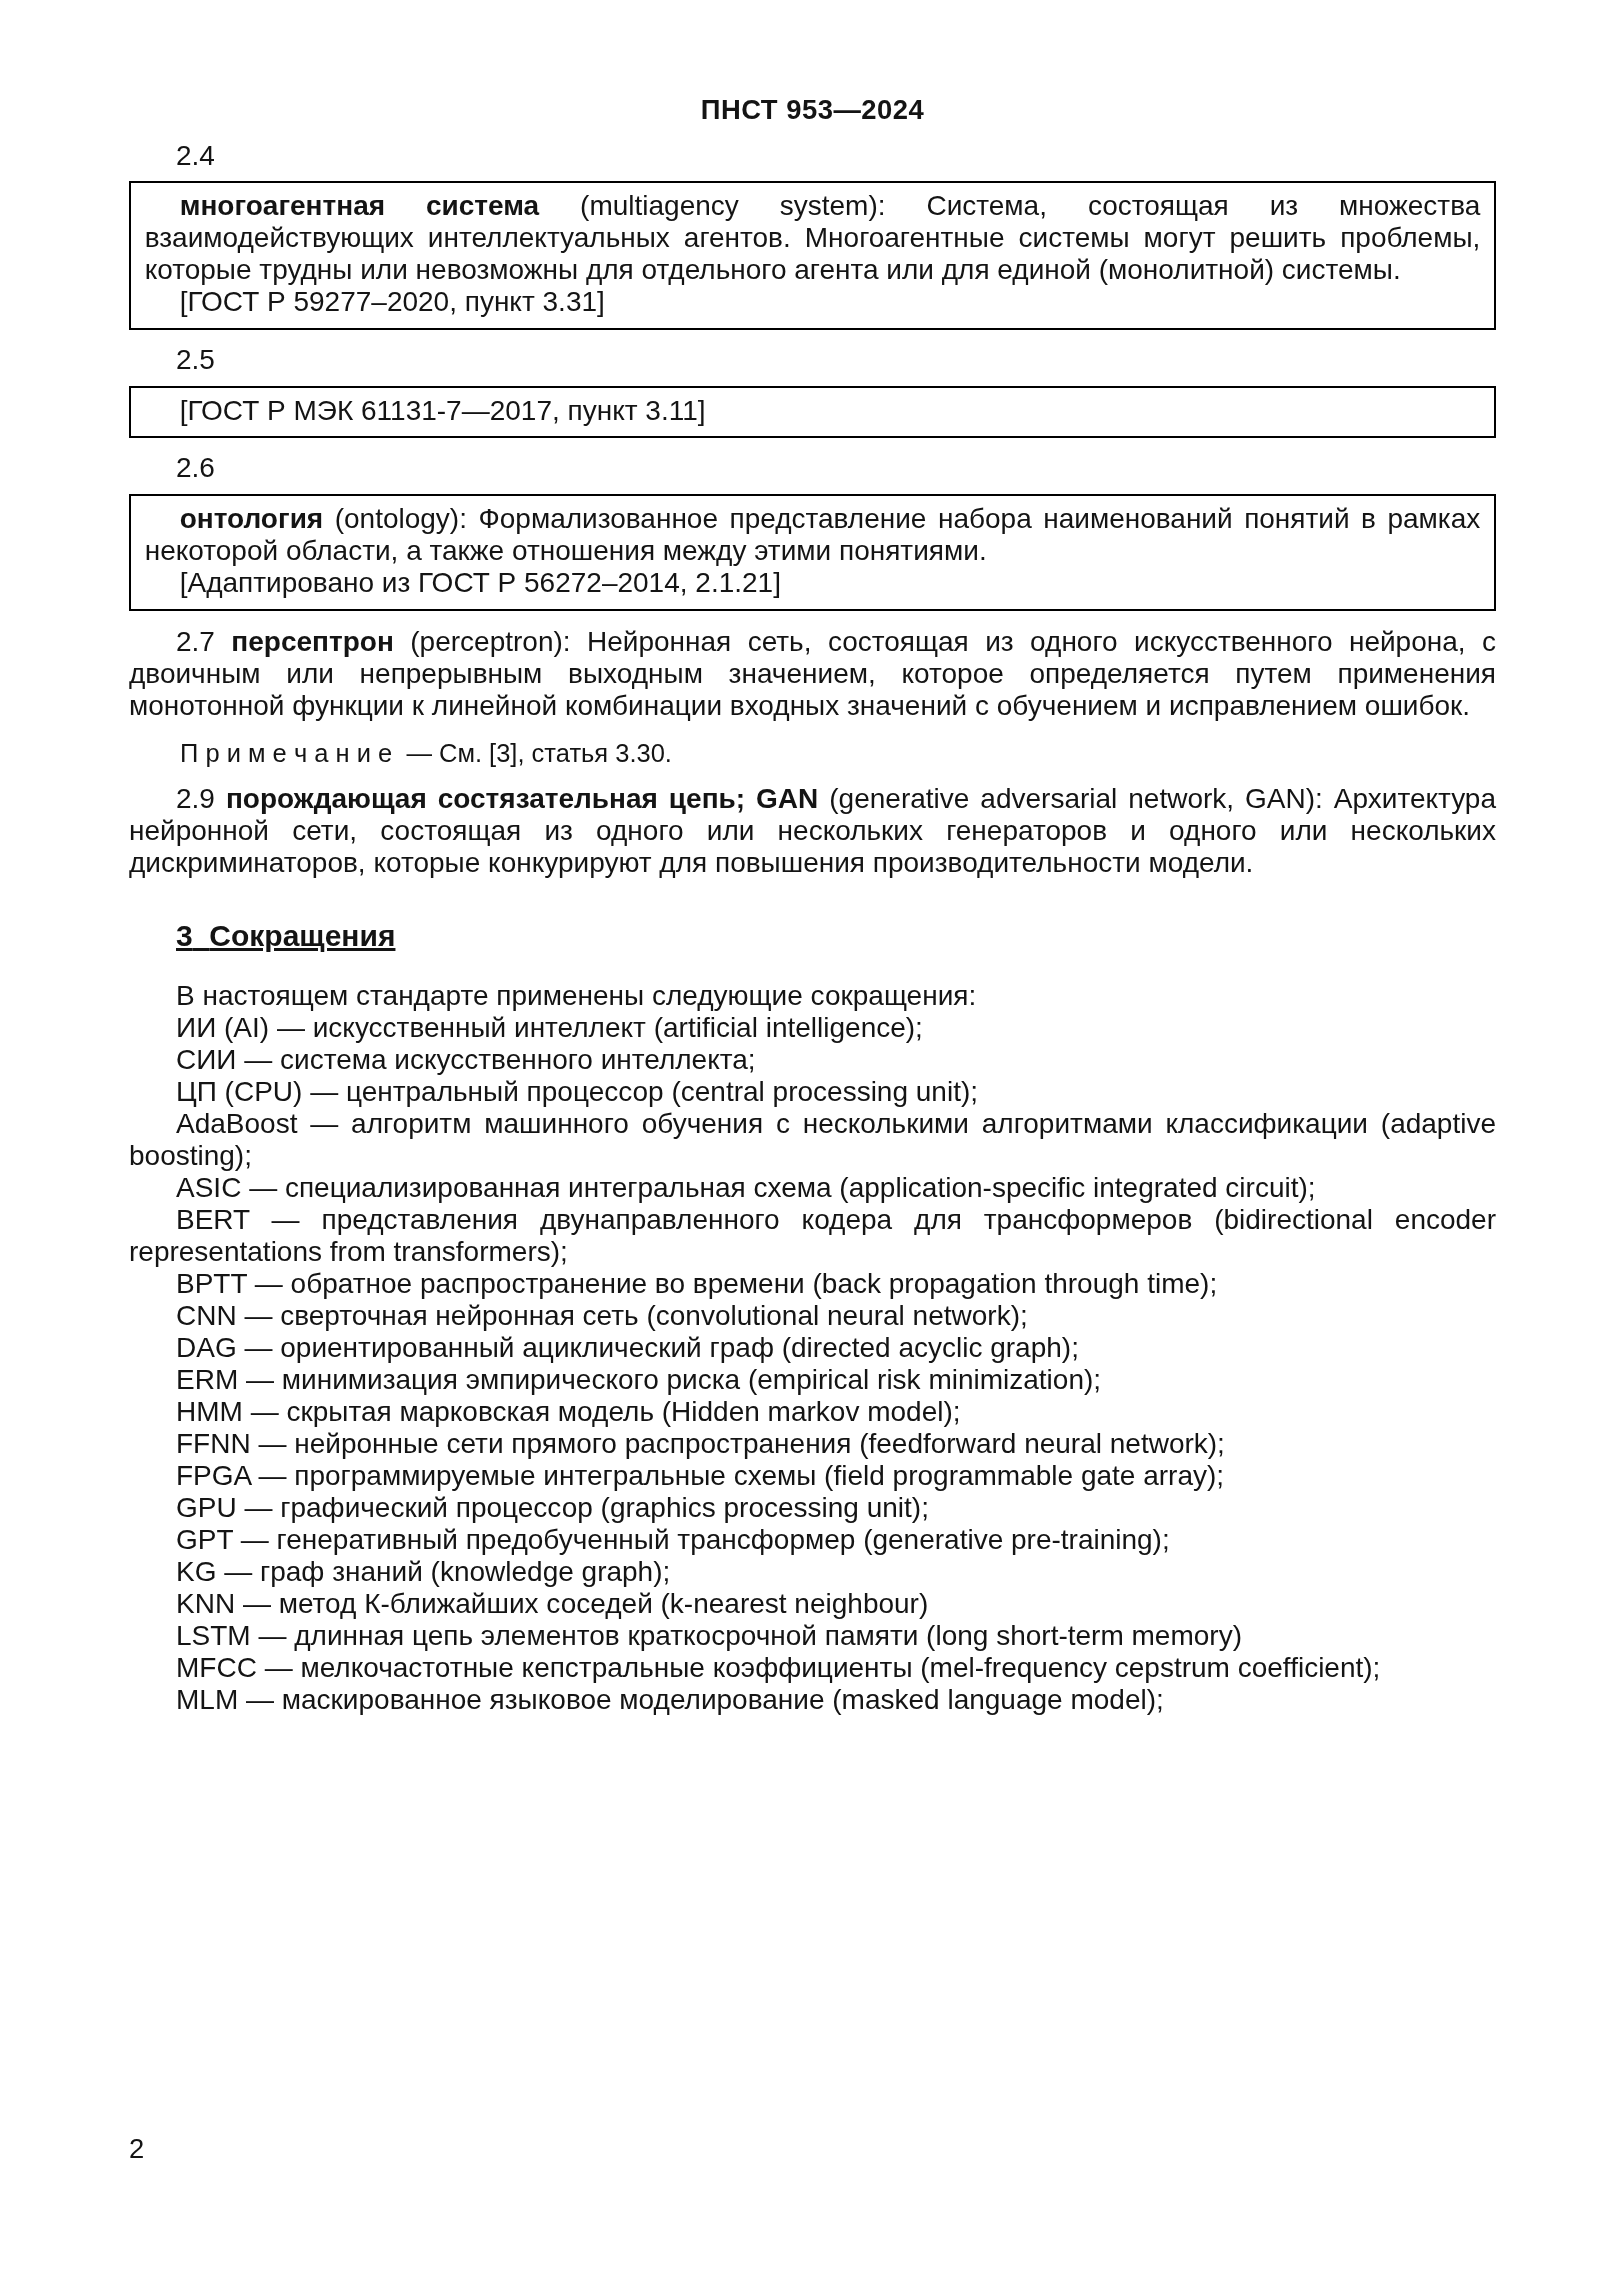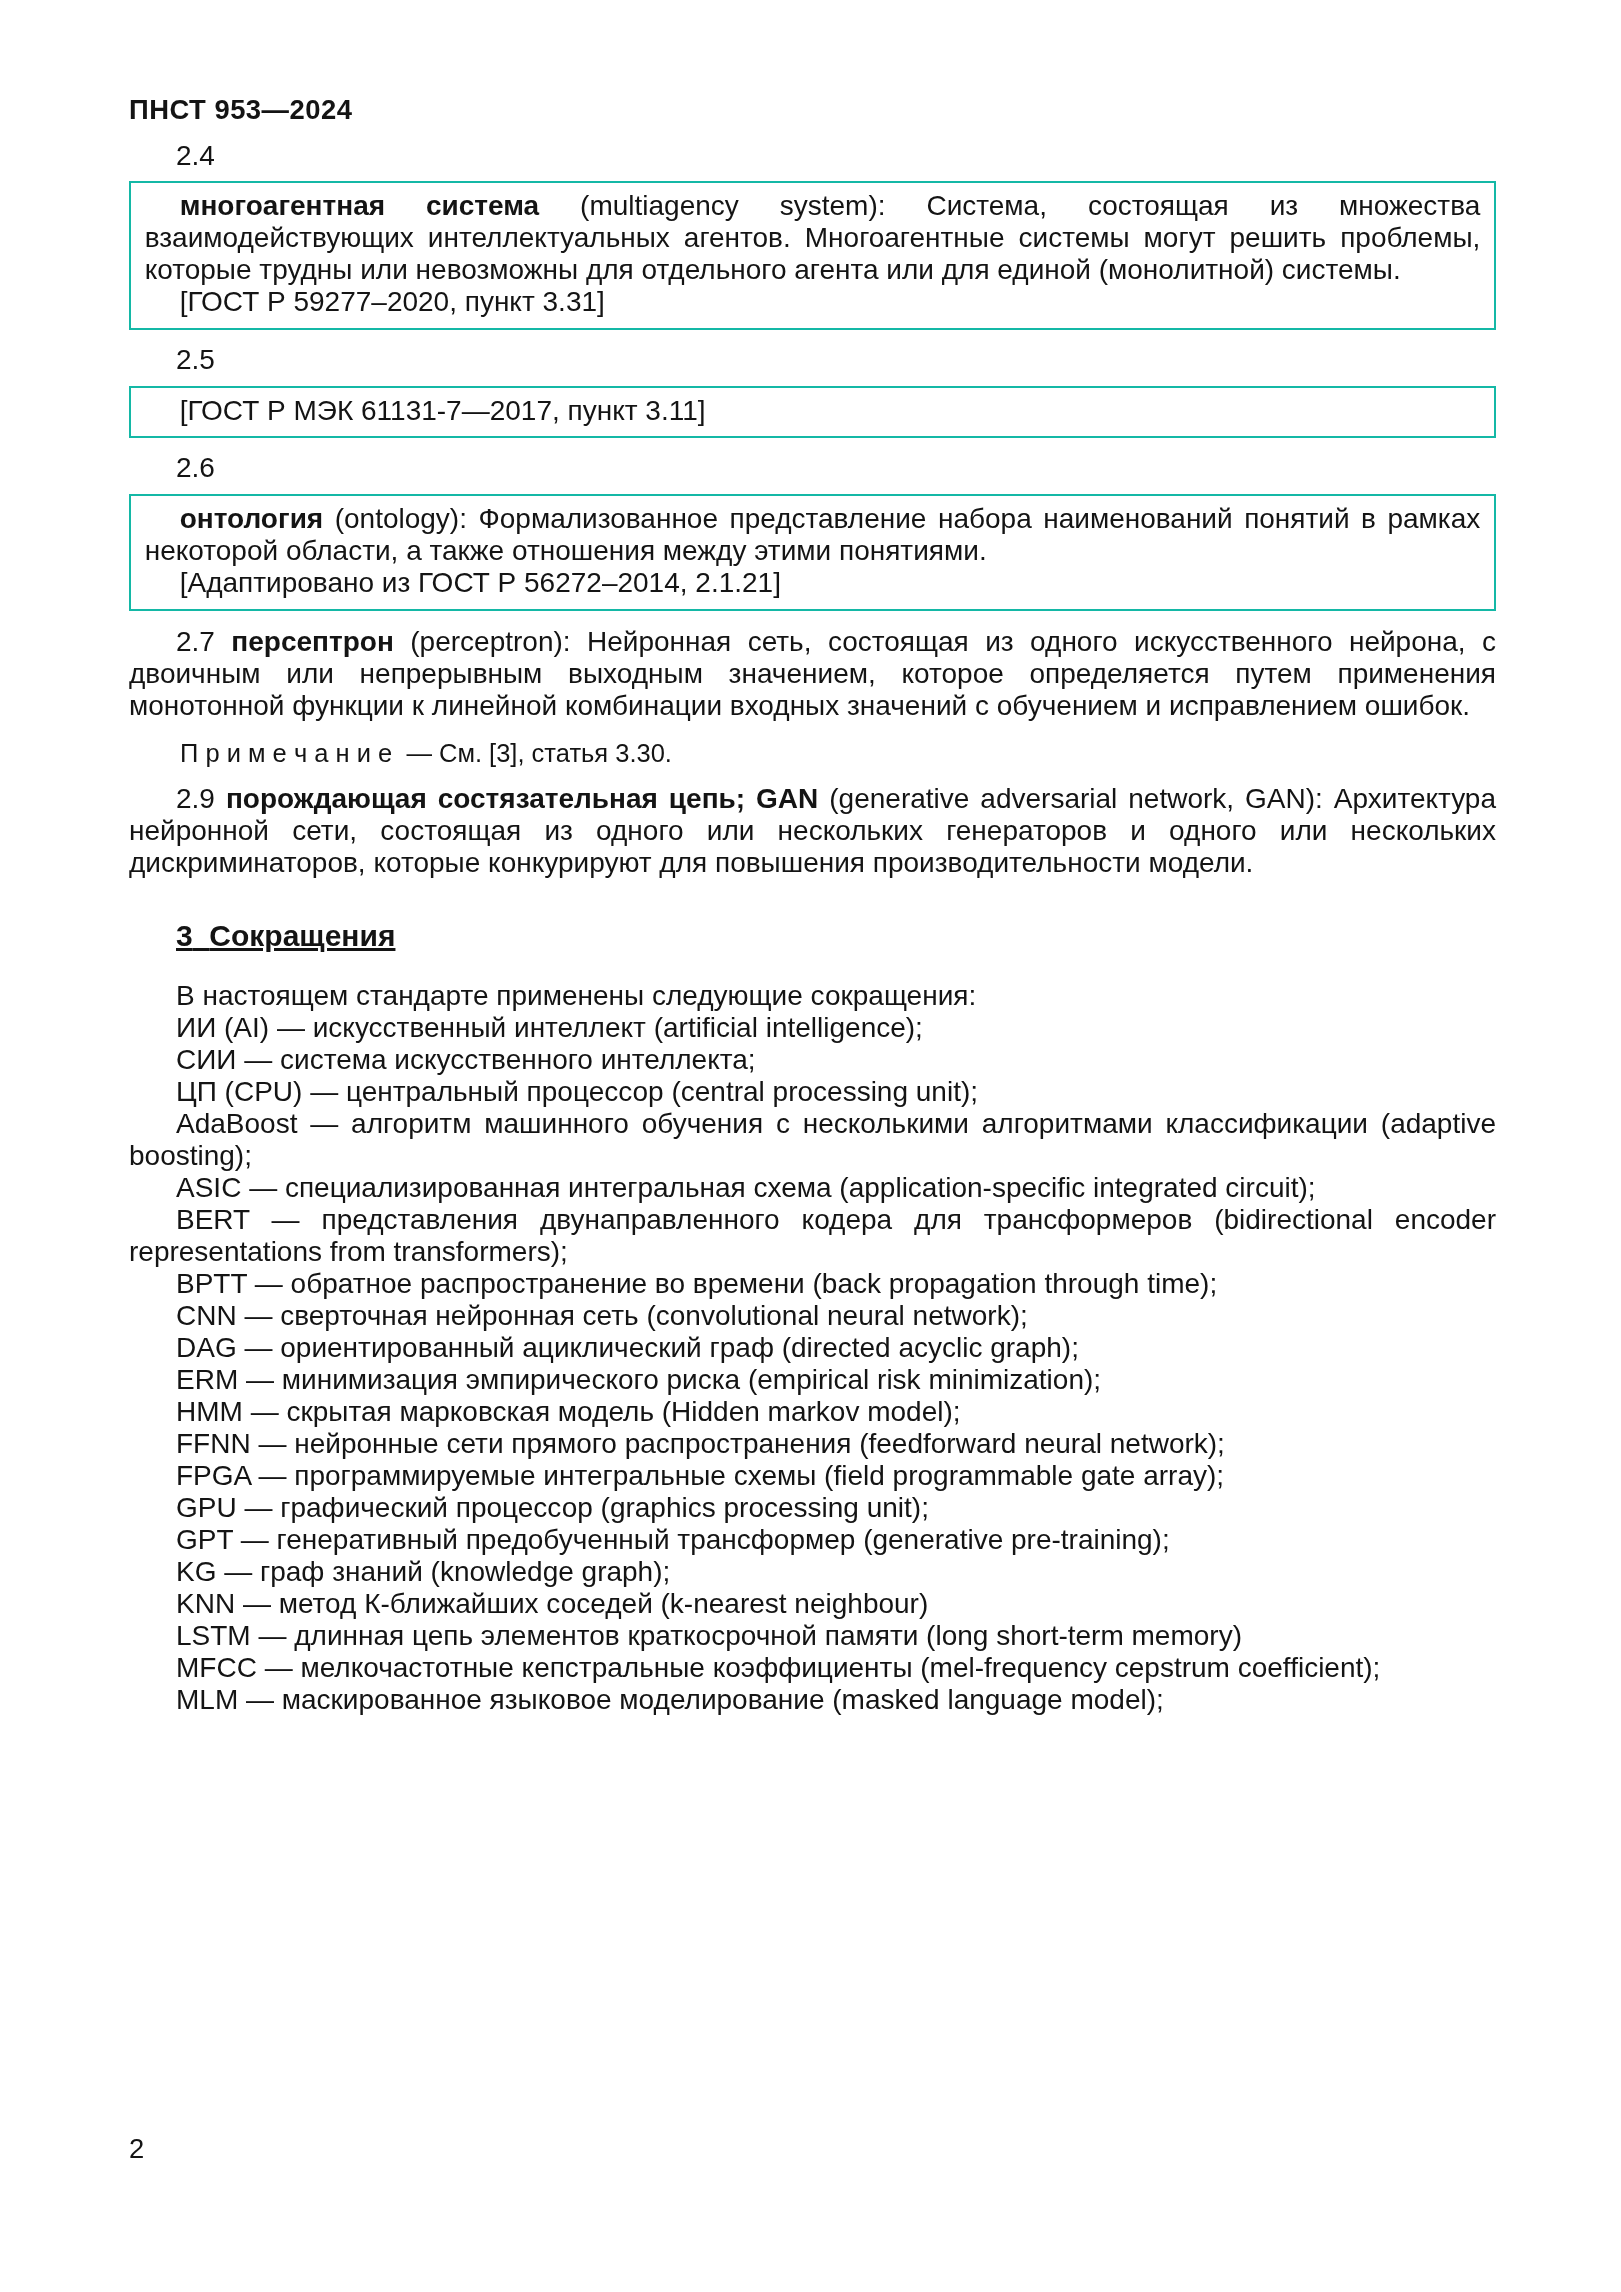--- a/index.html
+++ b/index.html
@@ -10,27 +10,27 @@
     font-family:"Liberation Sans", sans-serif;
     color:#141414;
   }
   .page {
     position:absolute; inset:0;
     padding:94px 125px 0 129px;
     font-size:28px; line-height:32px;
   }
   .doc-number {
     font-weight:700; font-size:27.4px; line-height:32px;
-    letter-spacing:0.5px;
+    letter-spacing:0.5px;text-align:center;
   }
   .sec-label {
     text-indent:47px; margin:13.7px 0 9.8px 0;
   }
   .def-box {
-    border:2px solid #14b8a6;
+    border:2px solid #000000;
     padding:6.9px 13.7px 9.8px 13.7px;
   }
   .def-box p {
     text-indent:35px; text-align:justify;
   }
   .def-box p.ref { text-align:left; }
   .def-box .term { font-weight:700; }
   .para {
     text-indent:47px; text-align:justify;
   }

